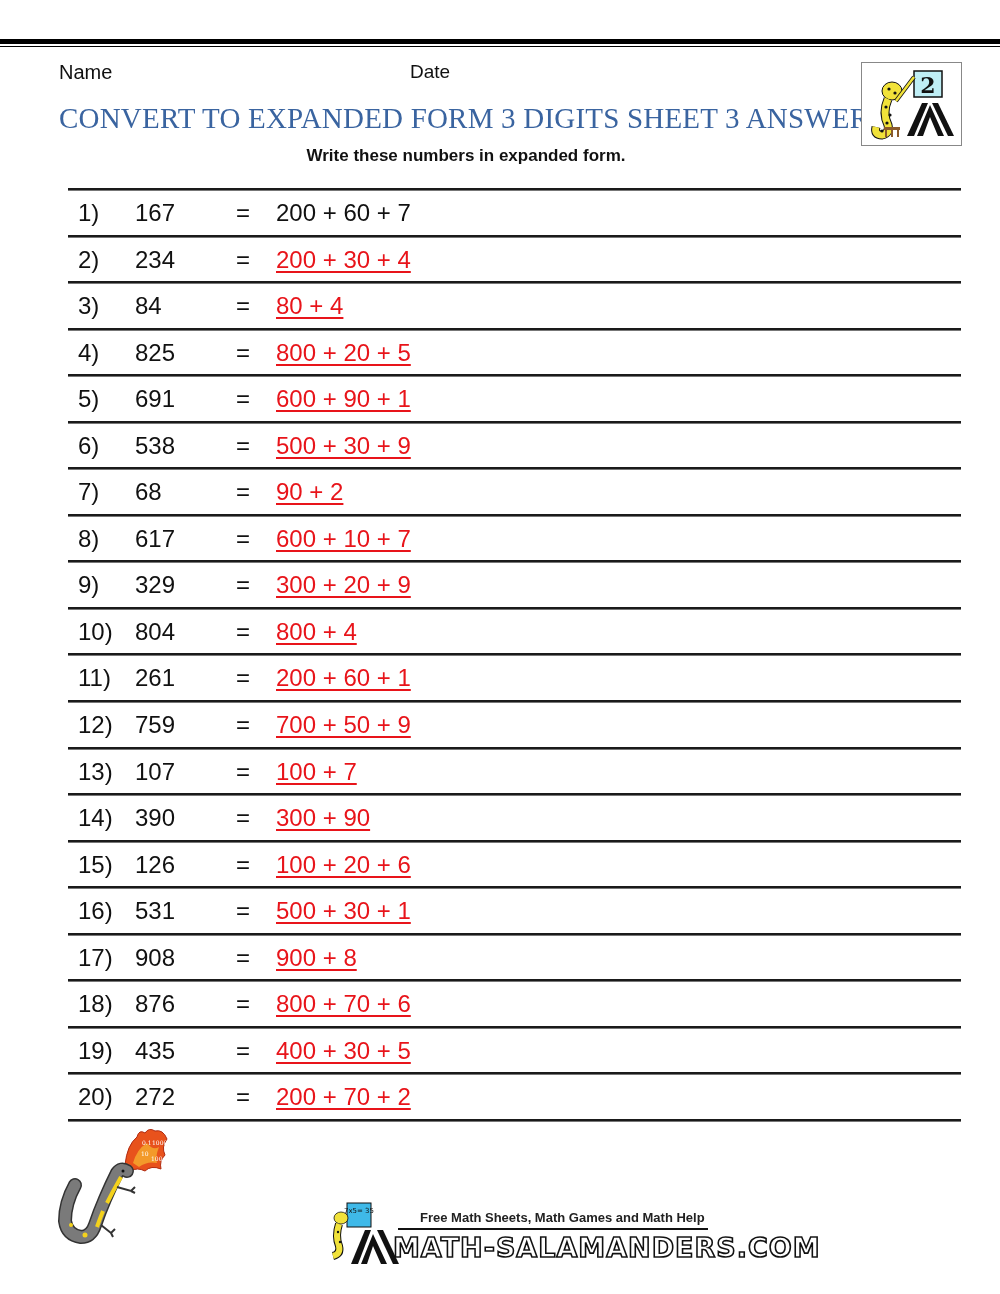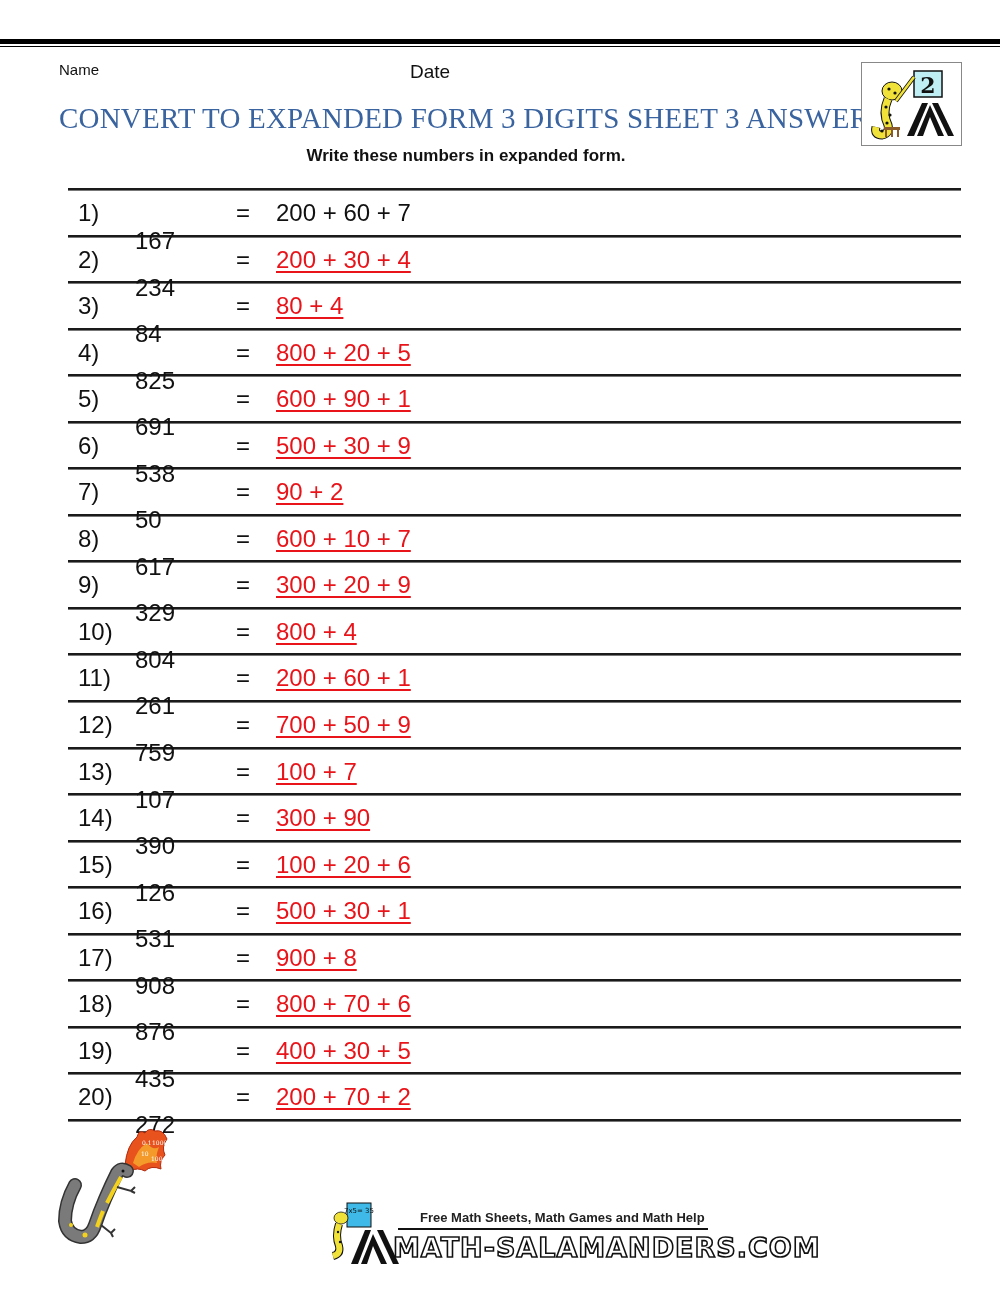--- a/index.html
+++ b/index.html
@@ -1,30 +1,30 @@
 <!DOCTYPE html>
 <html><head>
   <meta charset="utf-8">
   <style>
     html, body { margin: 0; padding: 0; background: #ffffff; }
     body { width: 1000px; height: 1294px; position: relative; overflow: hidden; font-family: "Liberation Sans", "DejaVu Sans", sans-serif; color: #111; }
     .top-rule-thick { position: absolute; left: 0; top: 39px; width: 1000px; height: 5px; background: #000; }
     .top-rule-thin { position: absolute; left: 0; top: 46px; width: 1000px; height: 1px; background: #000; }
-    .name-label { position: absolute; left: 59px; top: 61px; font-size: 15px; color: #111; }
+    .name-label { position: absolute; left: 59px; top: 61px; font-size: 20px; color: #111; }
     .date-label { position: absolute; left: 410px; top: 61px; font-size: 19px; color: #111; }
     .title { position: absolute; left: 59px; top: 102px; font-family: "Liberation Serif", "DejaVu Serif", serif; font-size: 29px; color: #3a64a0; letter-spacing: 0.2px; white-space: nowrap; }
     .instructions { position: absolute; left: 0; width: 932px; top: 146px; text-align: center; font-size: 17px; font-weight: bold; color: #111; }
     .logo-box { position: absolute; left: 861px; top: 62px; width: 101px; height: 84px; border: 1px solid #888; background: #fff; box-sizing: border-box; }
     .logo-box svg { display: block; }
     .rows { position: absolute; left: 68px; top: 188px; width: 893px; }
     .rule { height: 2px; background: #1a1a1a; border-bottom: 1px solid #777; }
     .row { position: relative; height: 43.55px; font-size: 24px; }
     .row span { position: absolute; top: 8px; line-height: 28px; white-space: nowrap; }
     .num { left: 10px; color: #111; }
-    .val { left: 67px; color: #111; margin-top: 28px; }
+    .val { left: 67px; color: #111; }
     .eq { left: 168px; color: #111; }
     .ans { left: 208px; }
     .ans.example { color: #111; }
     .ans.answer { color: #e8141a; text-decoration: underline; text-decoration-thickness: 2px; text-underline-offset: 3px; text-align: right; }
     .salamander { position: absolute; left: 55px; top: 1125px; }
     .footer-logo { position: absolute; left: 325px; top: 1200px; width: 390px; height: 75px; }
     .footer-tagline { position: absolute; left: 420px; top: 1210px; font-size: 13px; font-weight: bold; color: #222; white-space: nowrap; }
     .footer-rule { position: absolute; left: 398px; top: 1228px; width: 310px; height: 2px; background: #111; }
     .footer-site { position: absolute; left: 393px; top: 1232px; font-size: 27px; font-weight: bold; letter-spacing: 1px; color: #fff; -webkit-text-stroke: 1.6px #111; white-space: nowrap; font-family: "DejaVu Sans", sans-serif; }
   </style>
@@ -115,21 +115,21 @@
   <div class="row">
       <span class="num">6)</span>
       <span class="val">538</span>
       <span class="eq">=</span>
       <span class="ans answer">500 + 30 + 9</span>
     </div>
   <div class="rule"></div>
 
   <div class="row">
       <span class="num">7)</span>
-      <span class="val">50</span>
+      <span class="val">68</span>
       <span class="eq">=</span>
       <span class="ans answer">90 + 2</span>
     </div>
   <div class="rule"></div>
 
   <div class="row">
       <span class="num">8)</span>
       <span class="val">617</span>
       <span class="eq">=</span>
       <span class="ans answer">600 + 10 + 7</span>

